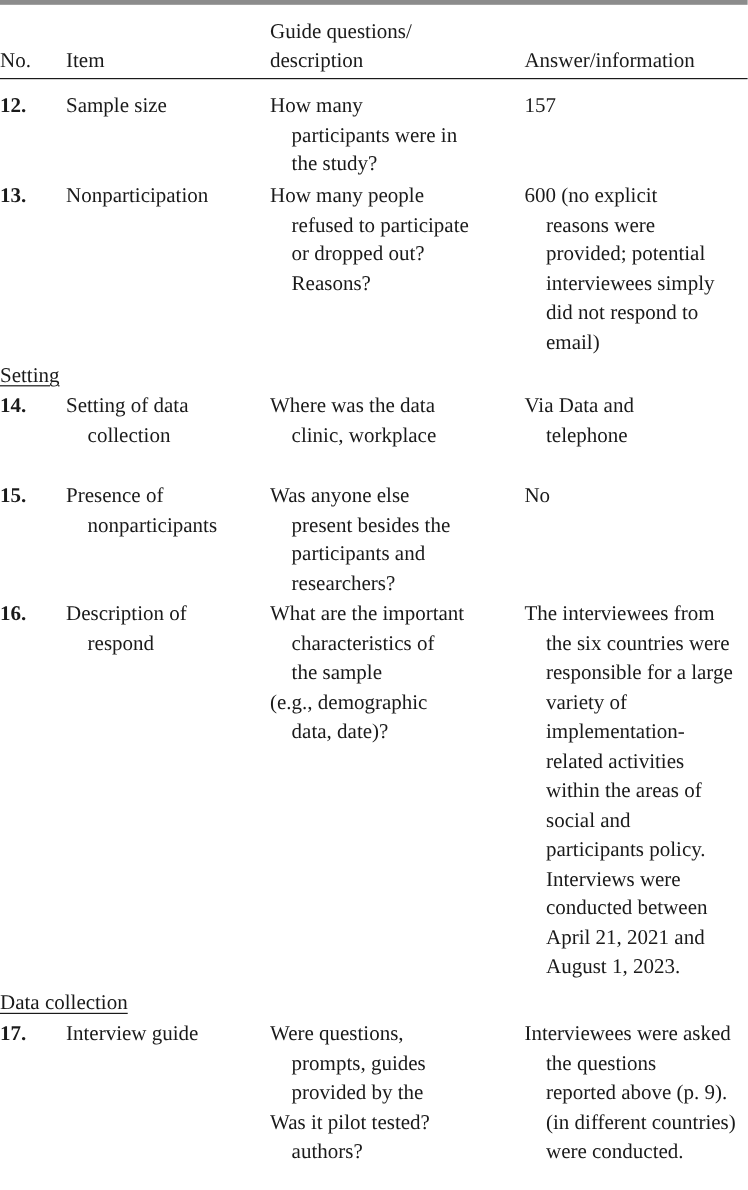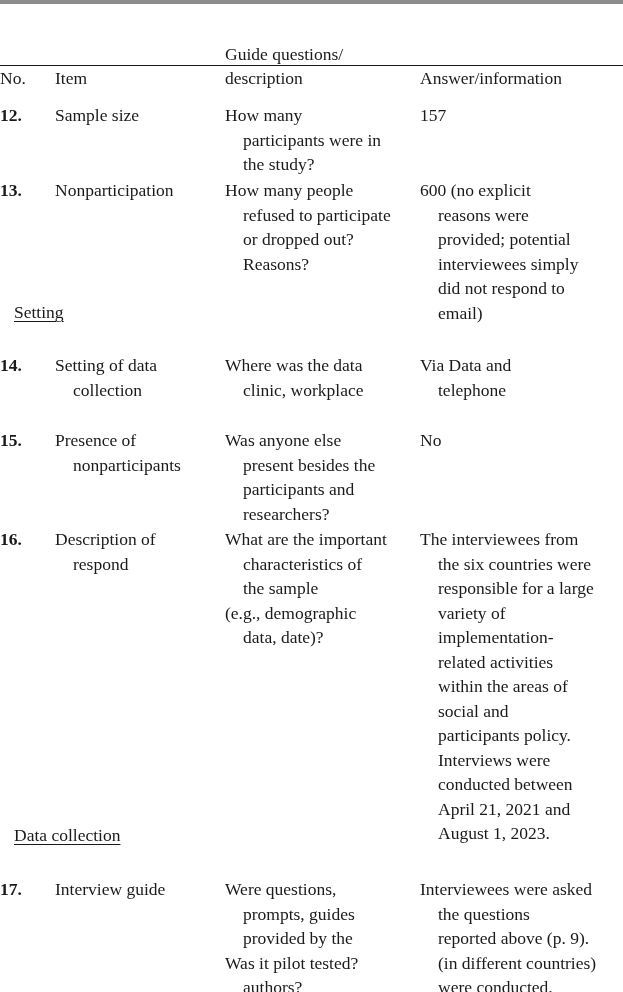--- a/index.html
+++ b/index.html
@@ -4,31 +4,31 @@
 <style>
   html, body { margin: 0; padding: 0; background: #ffffff; }
   body {
     width: 623px; height: 992px; overflow: hidden; position: relative;
     font-family: "Liberation Serif", "DejaVu Serif", serif;
     font-size: 17.5px; color: #1a1a1a;
   }
   .top-rule { position: absolute; left: 0; top: 0; width: 623px; height: 4px; background: #8c8c8c; }
   .header { position: absolute; left: 0; top: 14px; width: 623px; height: 50px; }
   .header-rule { position: absolute; left: 0; top: 65px; width: 623px; height: 1px; background: #1a1a1a; }
-  .cell { position: absolute; line-height: 24.5px; margin-top: 28px; }
+  .cell { position: absolute; line-height: 24.5px; }
   .col-no { left: 0; text-align: right; }
   .col-item { left: 55px; }
   .col-guide { left: 225px; }
-  .col-answer { left: 420px; }
+  .col-answer { left: 437px; }
   .hang { padding-left: 0; }
   .hang .line { display: block; white-space: nowrap; }
   .hang .line.indent { padding-left: 18px; }
   .num { font-weight: bold; }
   .section-label {
-    position: absolute; left: 14px; line-height: 24px;
+    position: absolute; left: 0; line-height: 24px;
     text-decoration: underline; text-underline-offset: 3px; text-decoration-thickness: 1px;
   }
   .row { position: absolute; left: 0; width: 623px; }
 </style>
 </head>
 <body>
 
 <div class="top-rule"></div>
 
 <div class="header">

